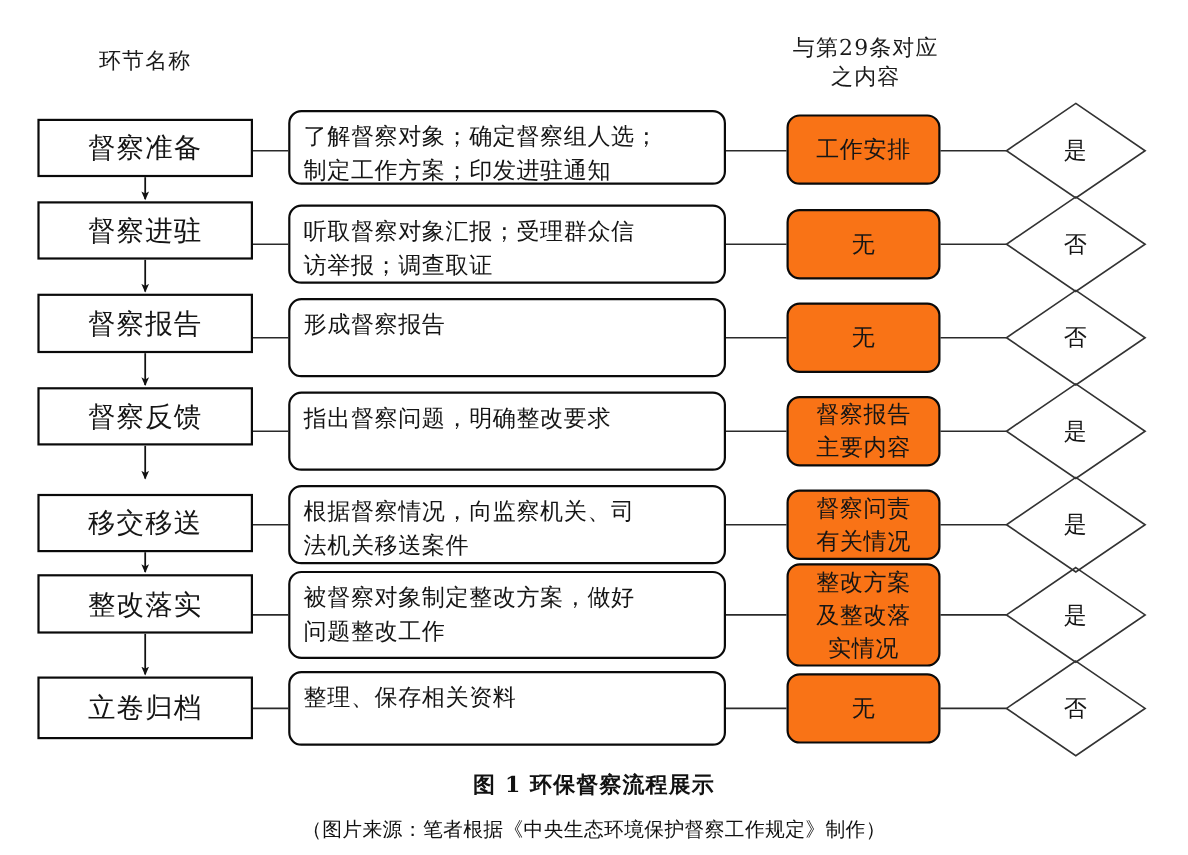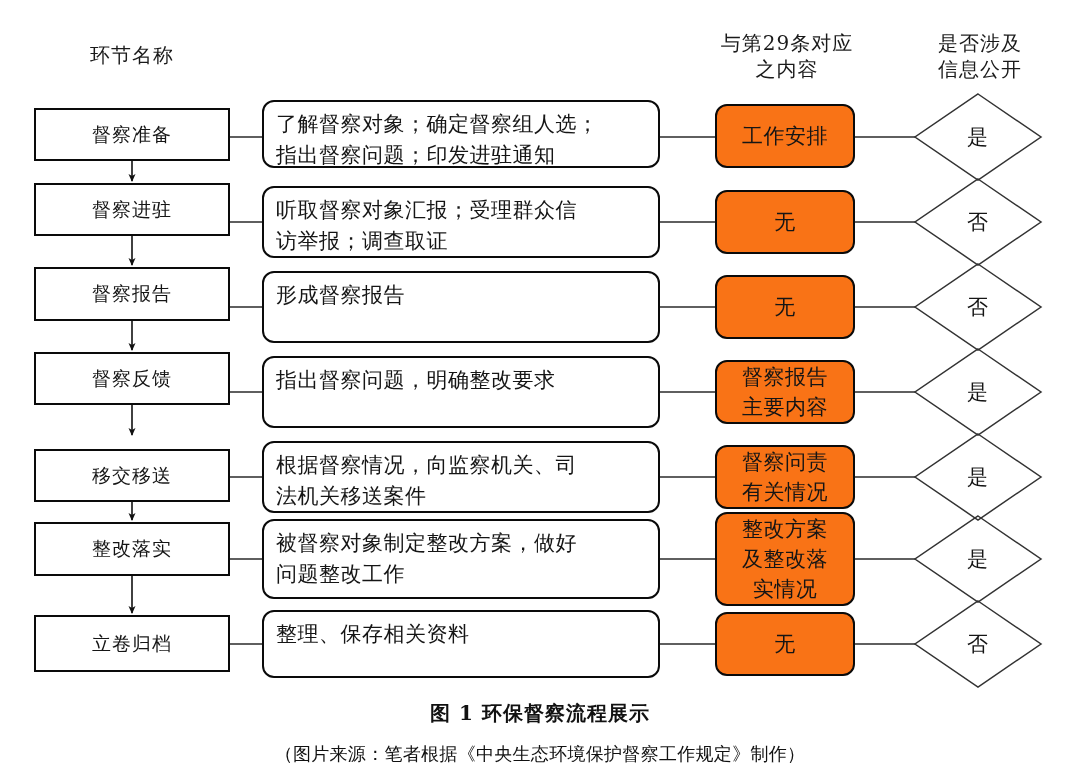--- a/index.html
+++ b/index.html
@@ -40,21 +40,21 @@
 
   
   .stage-box {
     position: absolute;
     border: 2.2px solid #0a0a0a;
     background: #ffffff;
     box-sizing: border-box;
     display: flex;
     align-items: center;
     justify-content: center;
-    font-size: 19px;
+    font-size: 25px;
     letter-spacing: 1px;
     color: #151515;
   }
 
   .task-box {
     position: absolute;
     border: 2.4px solid #0a0a0a;
     border-radius: 12px;
     background: #ffffff;
     box-sizing: border-box;
@@ -170,29 +170,27 @@
         <polygon points="978,349 1041,392 978,435 915,392" fill="none" stroke="#333333" stroke-width="1.5"></polygon>
         <polygon points="978,434 1041,477 978,520 915,477" fill="none" stroke="#333333" stroke-width="1.5"></polygon>
         <polygon points="978,516 1041,559 978,602 915,559" fill="none" stroke="#333333" stroke-width="1.5"></polygon>
         <polygon points="978,601 1041,644 978,687 915,644" fill="none" stroke="#333333" stroke-width="1.5"></polygon>
       </g>
   </svg>
 
   <div class="col-header" id="hdr-stage">环节名称</div>
   <div class="col-header" id="hdr-art29">与第29条对应
 之内容</div>
-  <div class="col-header" id="hdr-disc">是否涉及
-信息公开</div>
 
   <div id="nodes-layer">
       <div class="stage-box" style="left: 34px; top: 108px; width: 196px; height: 53px;">
         <span>督察准备</span>
       </div>
       <div class="task-box" style="left: 262px; top: 100px; width: 398px; height: 68px;"><span>了解督察对象；确定督察组人选；
-指出督察问题；印发进驻通知</span></div>
+制定工作方案；印发进驻通知</span></div>
       <div class="art-box" style="left: 715px; top: 104px; width: 140px; height: 64px;"><span>工作安排</span></div>
       <div class="diamond-label" style="position: absolute; left: 915px; top: 94px; width: 126px; height: 86px;">是</div>
       <div class="stage-box" style="left: 34px; top: 183px; width: 196px; height: 53px;">
         <span>督察进驻</span>
       </div>
       <div class="task-box" style="left: 262px; top: 186px; width: 398px; height: 72px;"><span>听取督察对象汇报；受理群众信
 访举报；调查取证</span></div>
       <div class="art-box" style="left: 715px; top: 190px; width: 140px; height: 64px;"><span>无</span></div>
       <div class="diamond-label" style="position: absolute; left: 915px; top: 179px; width: 126px; height: 86px;">否</div>
       <div class="stage-box" style="left: 34px; top: 267px; width: 196px; height: 54px;">

